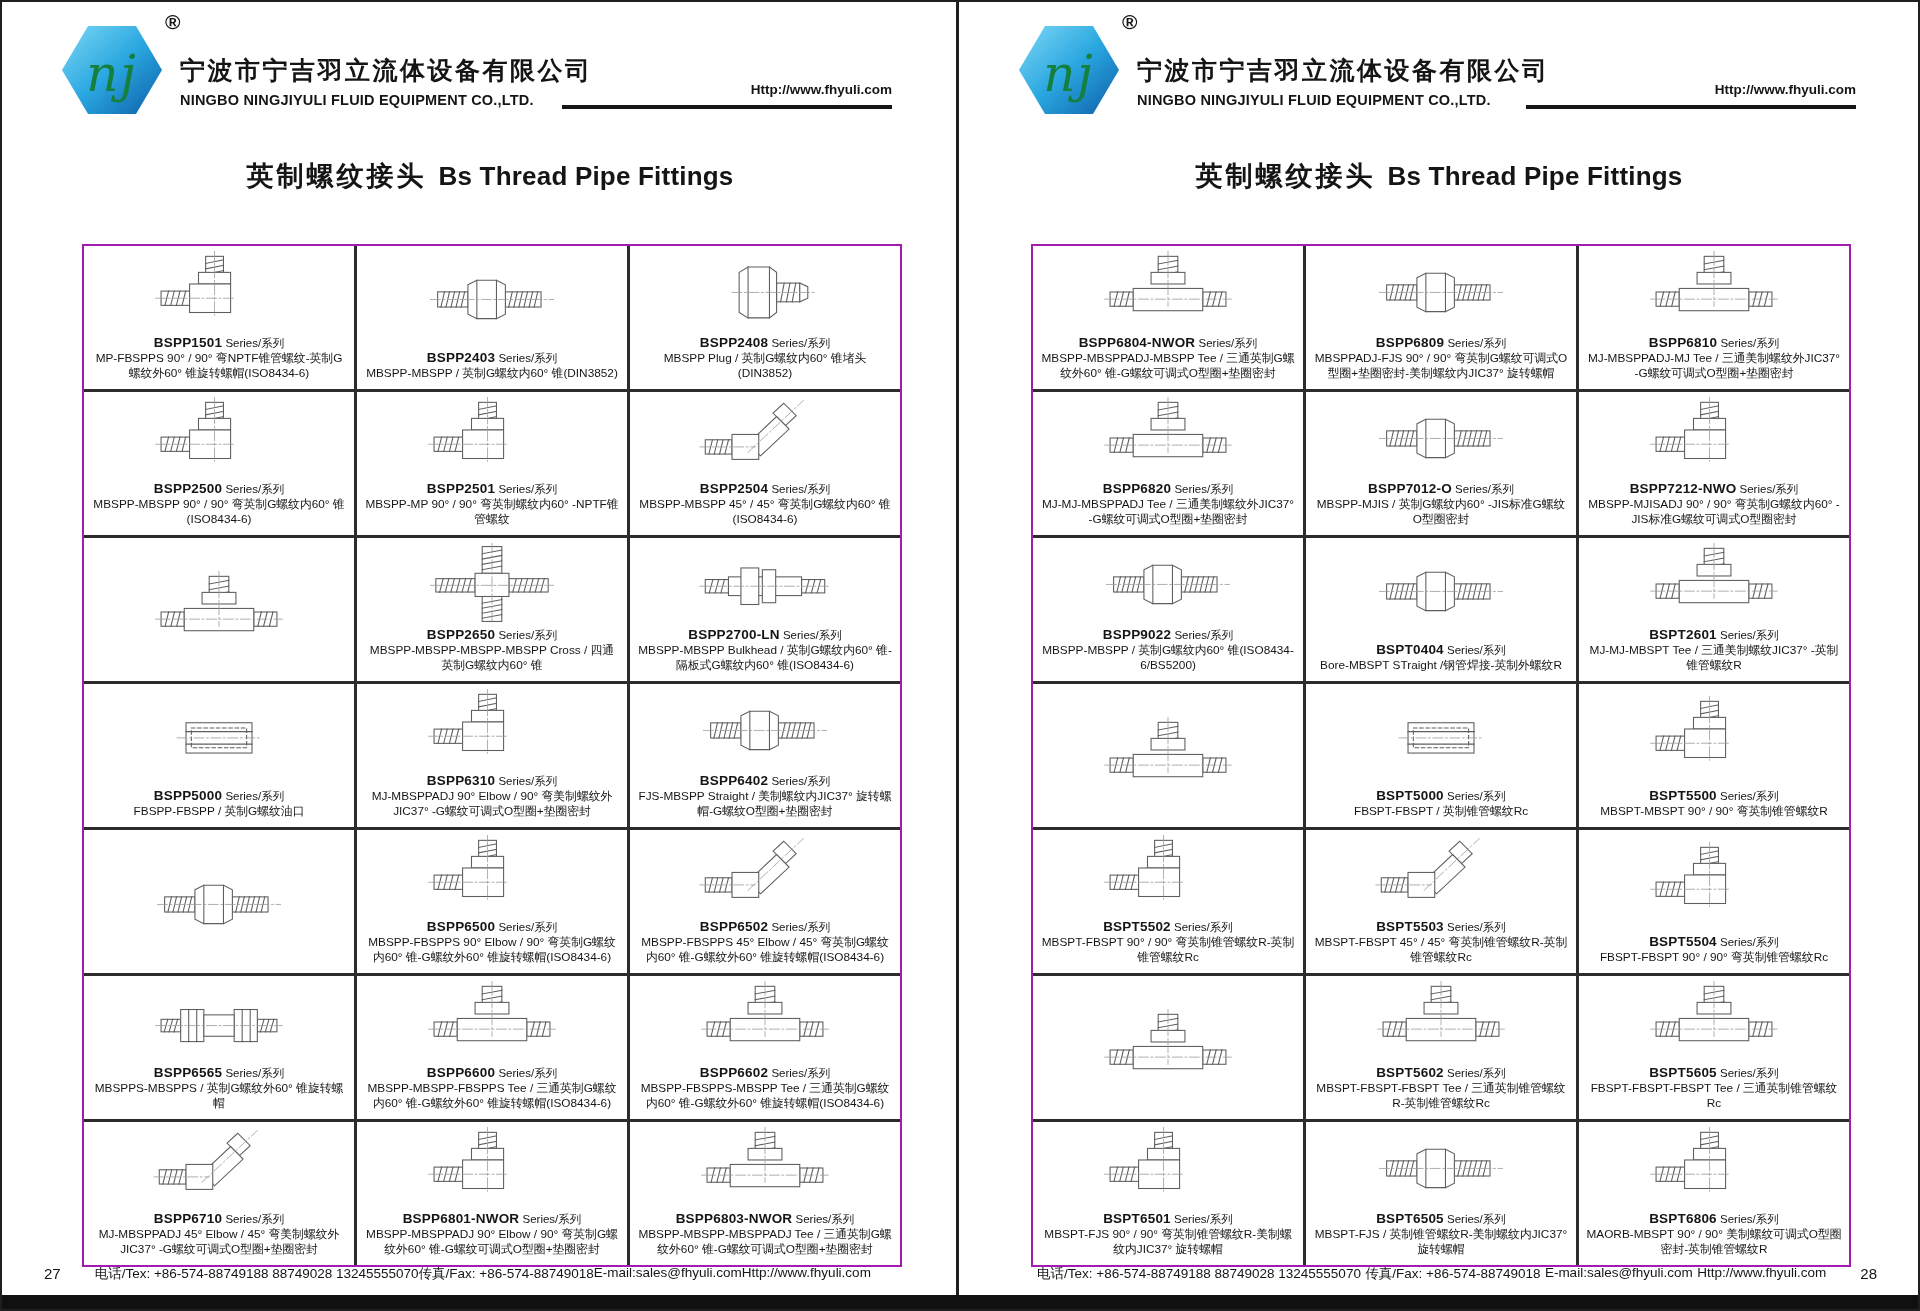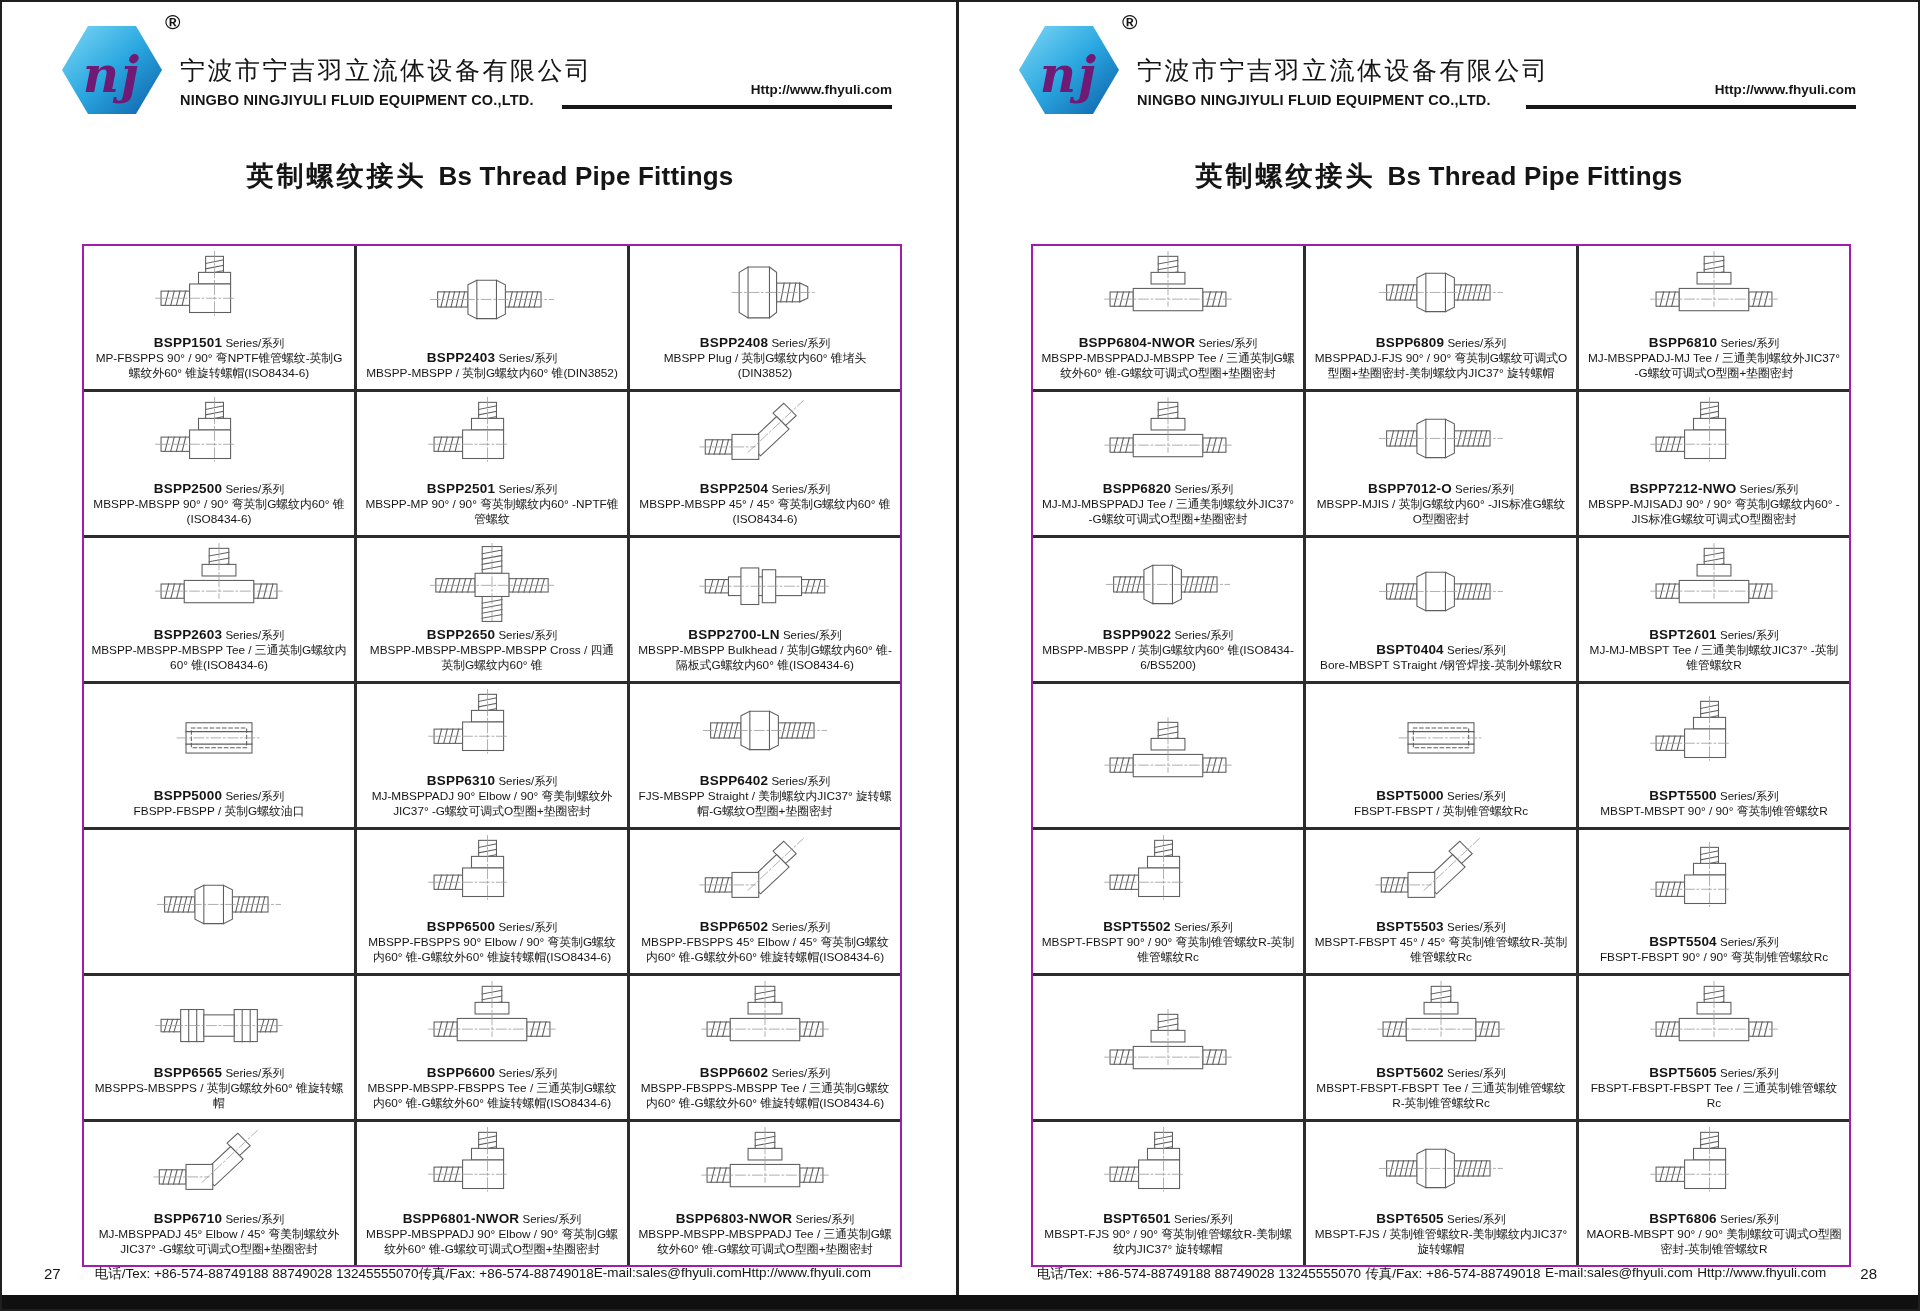--- a/index.html
+++ b/index.html
@@ -8,23 +8,23 @@
   .divider{position:absolute;left:954px;top:0;width:3px;height:100%;background:#1f1f1f;}
   .bottombar{position:absolute;left:0;bottom:0;width:100%;height:14px;background:#101010;}
   .page{position:absolute;top:0;height:1311px;}
   .page-l{left:0;width:954px;}
   .page-r{left:957px;width:961px;}
 
   
   .logo{position:absolute;left:60px;top:16px;width:100px;height:104px;}
   .logo svg{width:100%;height:100%;}
   .logo .nj{position:absolute;left:0;top:4px;width:100%;height:100%;display:flex;align-items:center;justify-content:center;
-            font-family:"DejaVu Serif","Liberation Serif",serif;font-style:italic;font-weight:bold;font-size:50px;color:#701a75;letter-spacing:2px;}
+            font-family:"DejaVu Serif","Liberation Serif",serif;font-style:italic;font-weight:normal;font-size:50px;color:#15803d;letter-spacing:2px;}
   .regmark{position:absolute;left:163px;top:8px;font-size:21px;font-weight:bold;}
-  .cozh{position:absolute;left:178px;top:52px;font-size:25px;font-weight:normal;letter-spacing:2.5px;white-space:nowrap;}
+  .cozh{position:absolute;left:178px;top:52px;font-size:25px;font-weight:bold;letter-spacing:2.5px;white-space:nowrap;}
   .coen{position:absolute;left:178px;top:90px;font-size:14.5px;font-weight:bold;letter-spacing:.2px;white-space:nowrap;}
   .site{position:absolute;right:64px;top:80px;font-size:13.5px;font-weight:bold;}
   .hline{position:absolute;right:64px;top:103px;width:330px;height:4px;background:#171717;}
 
   
   .ptitle{position:absolute;top:156px;width:816px;text-align:center;font-weight:bold;}
   .page-l .ptitle{left:80px;}
   .page-r .ptitle{left:72px;}
   .ptitle .zh{font-size:27px;letter-spacing:3px;margin-right:12px;}
   .ptitle .en{font-size:26px;letter-spacing:.2px;}
@@ -267,26 +267,20 @@
                 <line x1="64" y1="14.5" x2="86" y2="10.5"></line>
                 <line x1="64" y1="21" x2="86" y2="17"></line>
                 <line x1="64" y1="27.5" x2="86" y2="23.5"></line>
                 <rect x="56" y="24" width="38" height="13"></rect>
                 <rect x="36" y="42" width="78" height="25"></rect>
                 <line class="cl" x1="4" y1="54" x2="146" y2="54"></line>
                 <line class="cl" x1="75" y1="0" x2="75" y2="62"></line>
               </g>
             </svg>
           </div>
-    <div class="caption">
-      <div class="sline">
-        <span class="series">BSPP2603</span><span class="suffix"> Series/系列</span>
-      </div>
-      <div class="desc">MBSPP-MBSPP-MBSPP Tee / 三通英制G螺纹内60° 锥(ISO8434-6)</div>
-    </div>
   </div>
 
   <div class="cell">
     <div class="drawing">
             <svg viewBox="0 0 150 92" xmlns="http://www.w3.org/2000/svg">
               <g fill="#ffffff" stroke="#5e5e5e" stroke-width="1.2" stroke-linecap="square">
                 <rect x="12" y="40" width="44" height="15"></rect>
                 <line x1="20.285714285714285" y1="40" x2="16.285714285714285" y2="55"></line>
                 <line x1="26.57142857142857" y1="40" x2="22.57142857142857" y2="55"></line>
                 <line x1="32.85714285714286" y1="40" x2="28.857142857142858" y2="55"></line>

